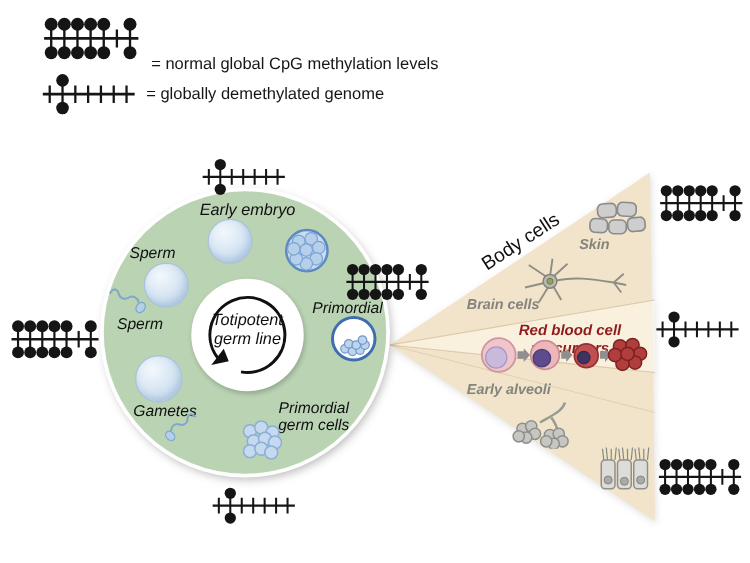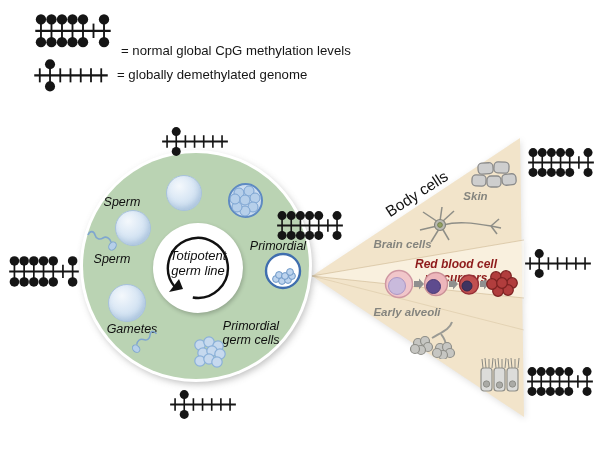--- a/index.html
+++ b/index.html
@@ -79,20 +79,21 @@
 
   <div class="donut"></div>
   <div class="hole"></div>
 
   <svg class="icon" style="left:158px;top:228px;" width="80" height="80" viewBox="0 0 80 80">
     <path d="M 34.8 69.5 A 30 30 0 1 0 17 59.3" fill="none" stroke="#111" stroke-width="2.4"></path>
     <polygon points="11,64 21,51 25,61" fill="#111"></polygon>
   </svg>
   <div class="lbl" style="left:161px;top:249px;width:74px;font-size:13px;">Totipotent germ line</div>
 
+  <div class="lbl" style="left:150px;top:161px;width:96px;font-size:13px;">Early embryo</div>
   <div class="sphere" style="left:166px;top:175px;width:34px;height:34px;"></div>
 
   <svg class="icon" style="left:227px;top:182px;" width="37" height="37" viewBox="0 0 37 37">
     <circle cx="18.5" cy="18.5" r="16.5" fill="#cbdcf0" stroke="#5e8ac2" stroke-width="2"></circle>
     <g fill="#b6cfea" stroke="#7ca4d2" stroke-width="1">
       <circle cx="12" cy="11" r="5"></circle>
         <circle cx="22" cy="9" r="5"></circle>
         <circle cx="28" cy="16" r="5"></circle>
       <circle cx="26" cy="25" r="5"></circle>
         <circle cx="18" cy="29" r="5"></circle>

